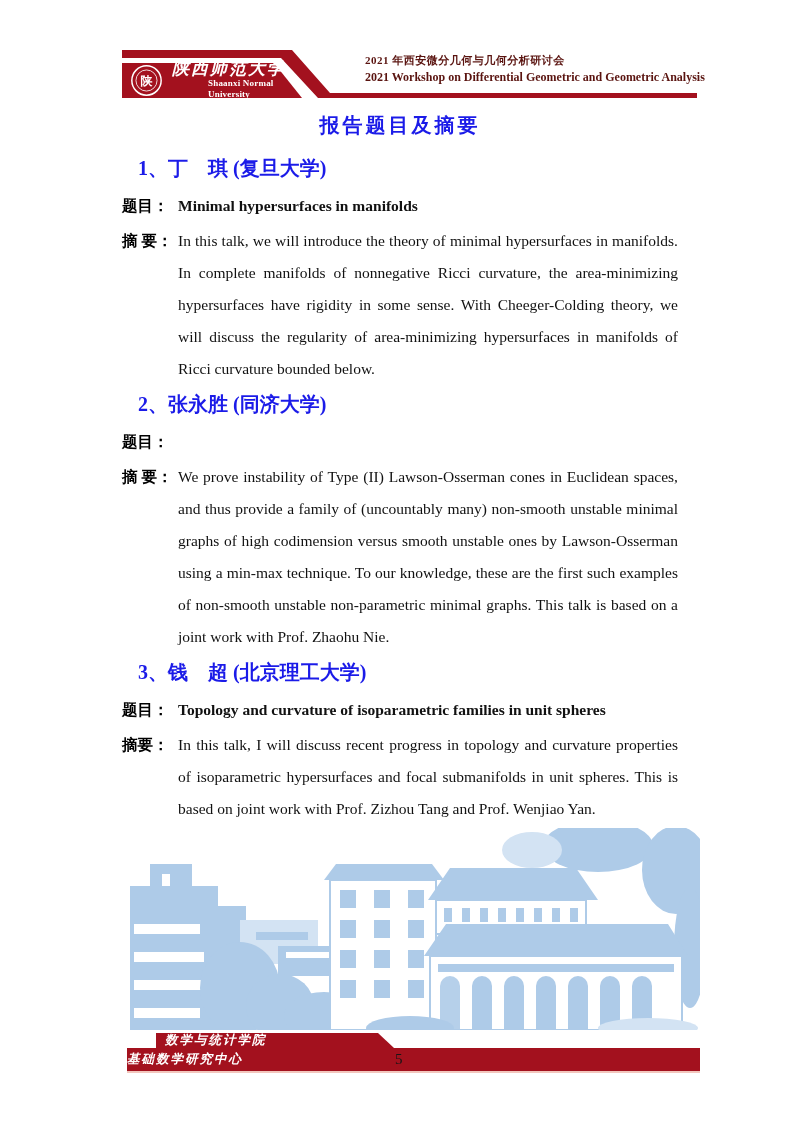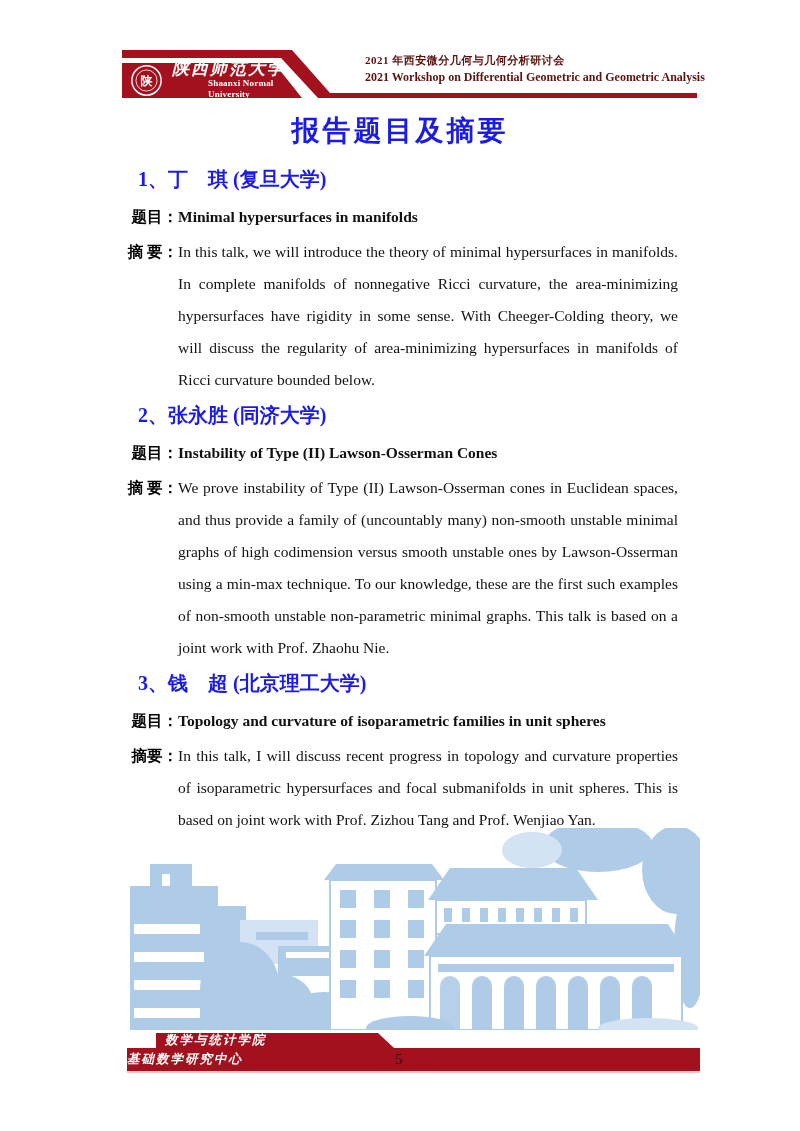--- a/index.html
+++ b/index.html
@@ -22,24 +22,24 @@
   .seal{width:33px;height:33px;flex:0 0 auto;margin-right:9px;}
   .uni-names{display:flex;flex-direction:column;justify-content:center;}
   .uni-cn{color:#fff;font-weight:bold;font-size:17px;letter-spacing:2px;line-height:18px;font-style:italic;}
   .uni-en{color:#fff;font-weight:bold;font-size:9px;line-height:11px;letter-spacing:0.2px;padding-left:36px;}
   .hdr-conf{position:absolute;left:365px;top:52px;color:var(--header-text-maroon,#5a1410);}
   .conf-cn{font-size:11px;font-weight:bold;line-height:17px;letter-spacing:0.5px;}
   .conf-en{font-size:12px;font-weight:bold;line-height:16px;}
 
   
   .content{position:absolute;left:122px;top:112px;width:556px;}
-  .page-title{color:var(--title-blue,#1b1be8);font-size:28px;font-weight:bold;text-align:center;letter-spacing:3px;margin-bottom:16px;}
+  .page-title{color:var(--title-blue,#1b1be8);font-size:20px;font-weight:bold;text-align:center;letter-spacing:3px;margin-bottom:16px;}
   .talk-heading{color:var(--title-blue,#1b1be8);font-size:20px;font-weight:bold;line-height:26px;margin:4px 0 14px 16px;}
   .row{display:flex;align-items:flex-start;}
-  .label{flex:0 0 56px;font-weight:bold;font-size:15.5px;color:#000;white-space:nowrap;text-align:right;}
+  .label{flex:0 0 56px;font-weight:bold;font-size:15.5px;color:#000;white-space:nowrap;}
   .title-row{margin-bottom:9px;}
   .title-row .label{line-height:21px;}
   .talk-title{font-weight:bold;font-size:15.5px;line-height:21px;}
   .abstract-row{margin-bottom:6px;}
   .abstract-row .label{line-height:32px;}
   .abstract{flex:1;font-size:15.5px;line-height:32px;text-align:justify;}
 
   
   .illus{position:absolute;left:128px;top:828px;width:572px;height:202px;}
   .fill-b{fill:var(--illustration-blue,#aecbe8);}
@@ -98,21 +98,20 @@
       <div class="row abstract-row">
         <span class="label">摘 要：</span>
         <p class="abstract">In this talk, we will introduce the theory of minimal hypersurfaces in manifolds. In complete manifolds of nonnegative Ricci curvature, the area-minimizing hypersurfaces have rigidity in some sense. With Cheeger-Colding theory, we will discuss the regularity of area-minimizing hypersurfaces in manifolds of Ricci curvature bounded below.</p>
       </div>
     </section>
 
     <section class="talk">
       <h2 class="talk-heading">2、张永胜 (同济大学)</h2>
       <div class="row title-row">
         <span class="label">题目：</span>
-        <span class="talk-title">Instability of Type (II) Lawson-Osserman Cones</span>
       </div>
       <div class="row abstract-row">
         <span class="label">摘 要：</span>
         <p class="abstract">We prove instability of Type (II) Lawson-Osserman cones in Euclidean spaces, and thus provide a family of (uncountably many) non-smooth unstable minimal graphs of high codimension versus smooth unstable ones by Lawson-Osserman using a min-max technique. To our knowledge, these are the first such examples of non-smooth unstable non-parametric minimal graphs. This talk is based on a joint work with Prof. Zhaohu Nie.</p>
       </div>
     </section>
 
     <section class="talk">
       <h2 class="talk-heading">3、钱　超 (北京理工大学)</h2>
       <div class="row title-row">

